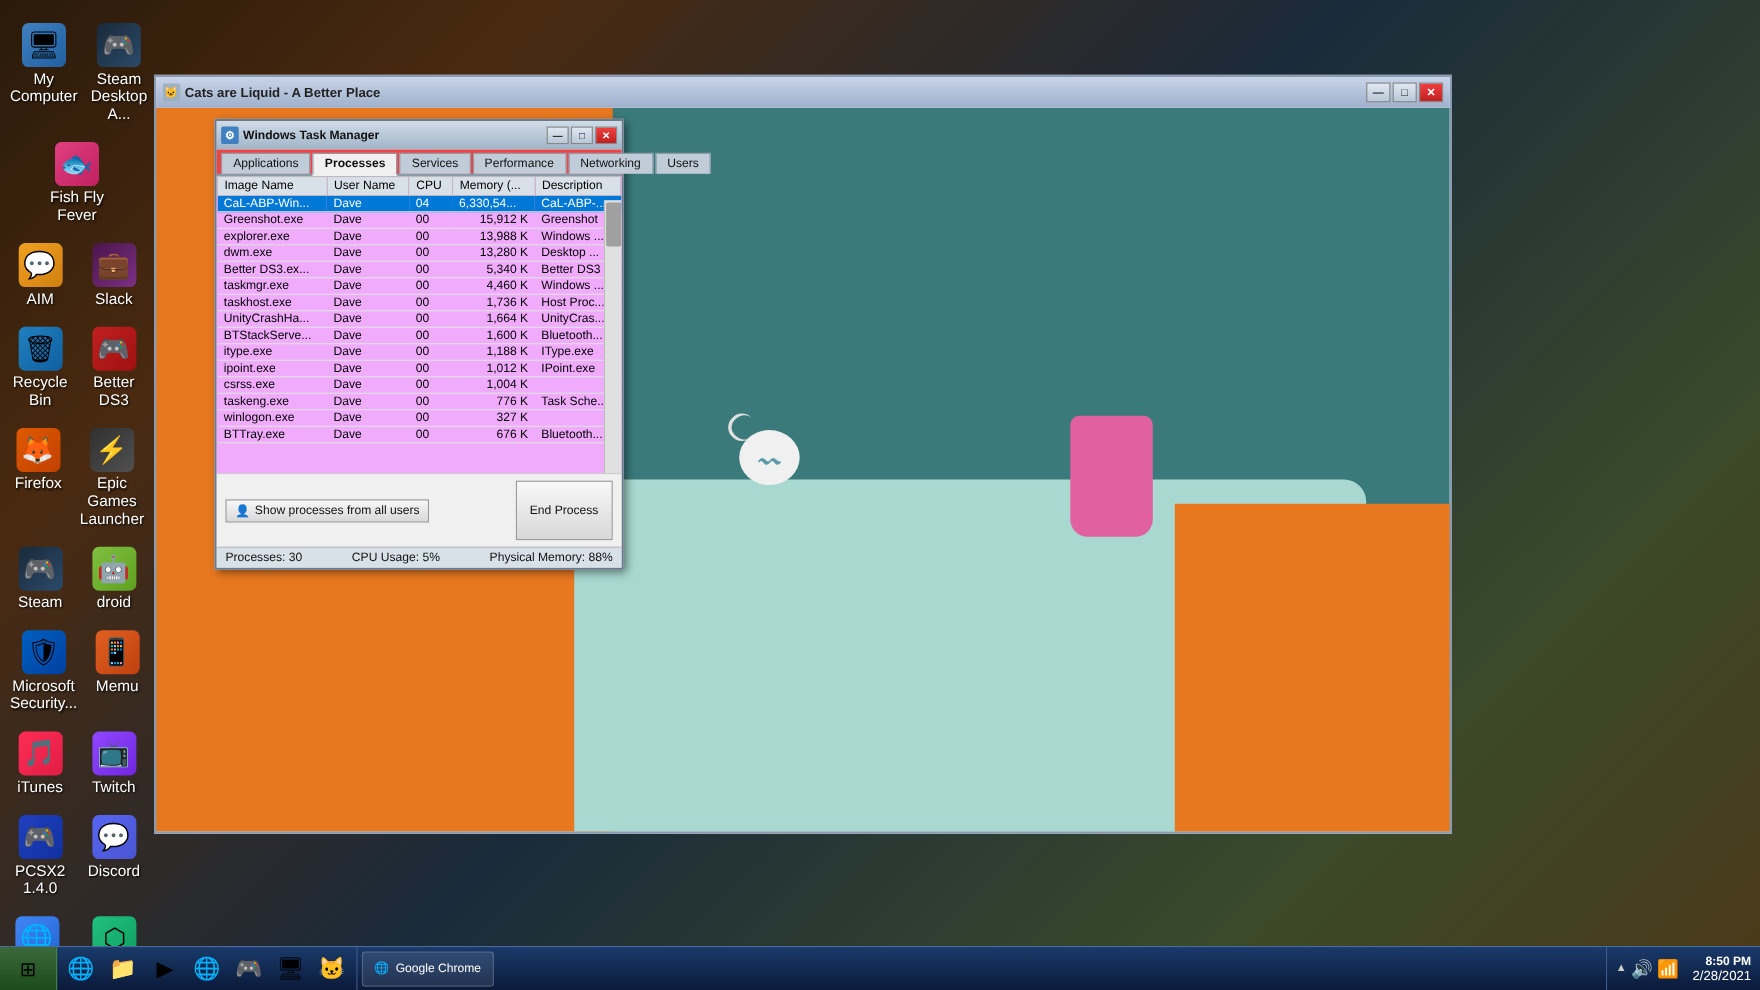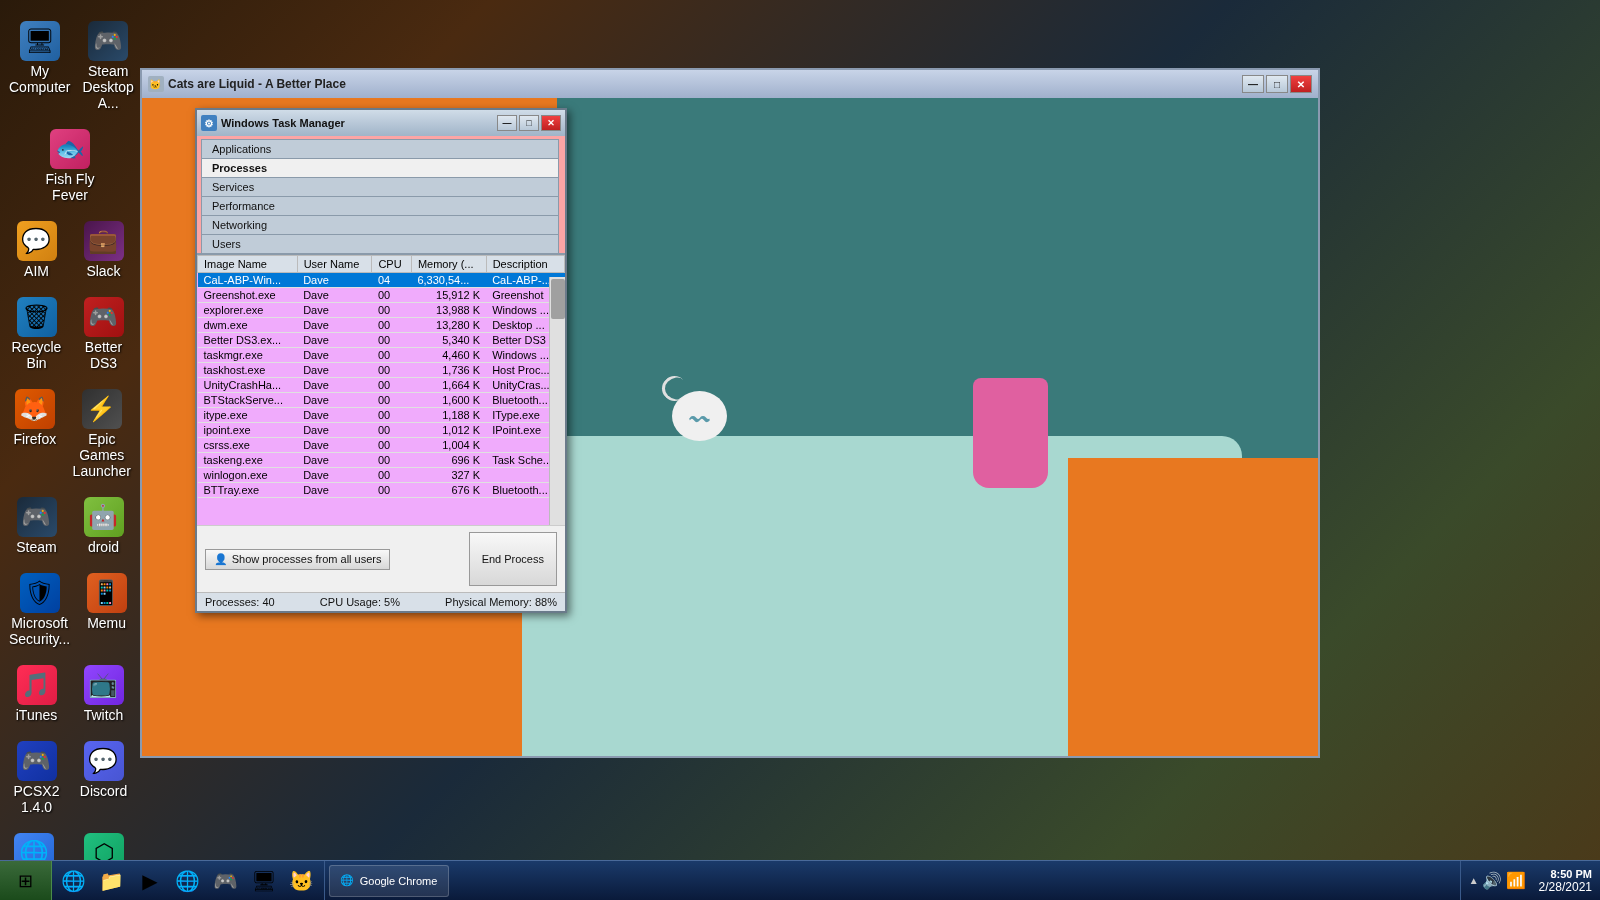--- a/index.html
+++ b/index.html
@@ -283,24 +283,23 @@
     .tm-menu-item {
       padding: 2px 8px;
       font-size: 11px;
       cursor: pointer;
       color: #111;
     }
 
     
     .tm-tabs {
       display: flex;
-      background: #fca5a5;
+      background: #ef4444;
       border-bottom: 2px solid #8a9aaa;
       padding: 3px 4px 0;
-      flex-direction: column;
     }
     .tm-tab {
       padding: 3px 10px;
       font-size: 11px;
       cursor: pointer;
       background: #c0ccd8;
       border: 1px solid #8a9aaa;
       border-bottom: none;
       margin-right: 2px;
       color: #111;
@@ -756,21 +755,21 @@
       <td>csrss.exe</td>
       <td>Dave</td>
       <td>00</td>
       <td style="text-align:right">1,004 K</td>
       <td></td>
     </tr>
             <tr>
       <td>taskeng.exe</td>
       <td>Dave</td>
       <td>00</td>
-      <td style="text-align:right">696 K</td>
+      <td style="text-align:right">776 K</td>
       <td>Task Sche...</td>
     </tr>
             <tr>
       <td>winlogon.exe</td>
       <td>Dave</td>
       <td>00</td>
       <td style="text-align:right">327 K</td>
       <td></td>
     </tr>
             <tr>
@@ -789,21 +788,21 @@
 
     <div class="tm-bottom">
       <button class="tm-show-btn">
         <span>👤</span>
         <span>Show processes from all users</span>
       </button>
       <button class="tm-end-btn">End Process</button>
     </div>
 
     <div class="tm-statusbar">
-      <span>Processes: 40</span>
+      <span>Processes: 30</span>
       <span>CPU Usage: 5%</span>
       <span>Physical Memory: 88%</span>
     </div>
   </div>
 
   <div class="taskbar">
     <div class="start-btn">
       <span>⊞</span>
     </div>
     <div class="taskbar-icons">

